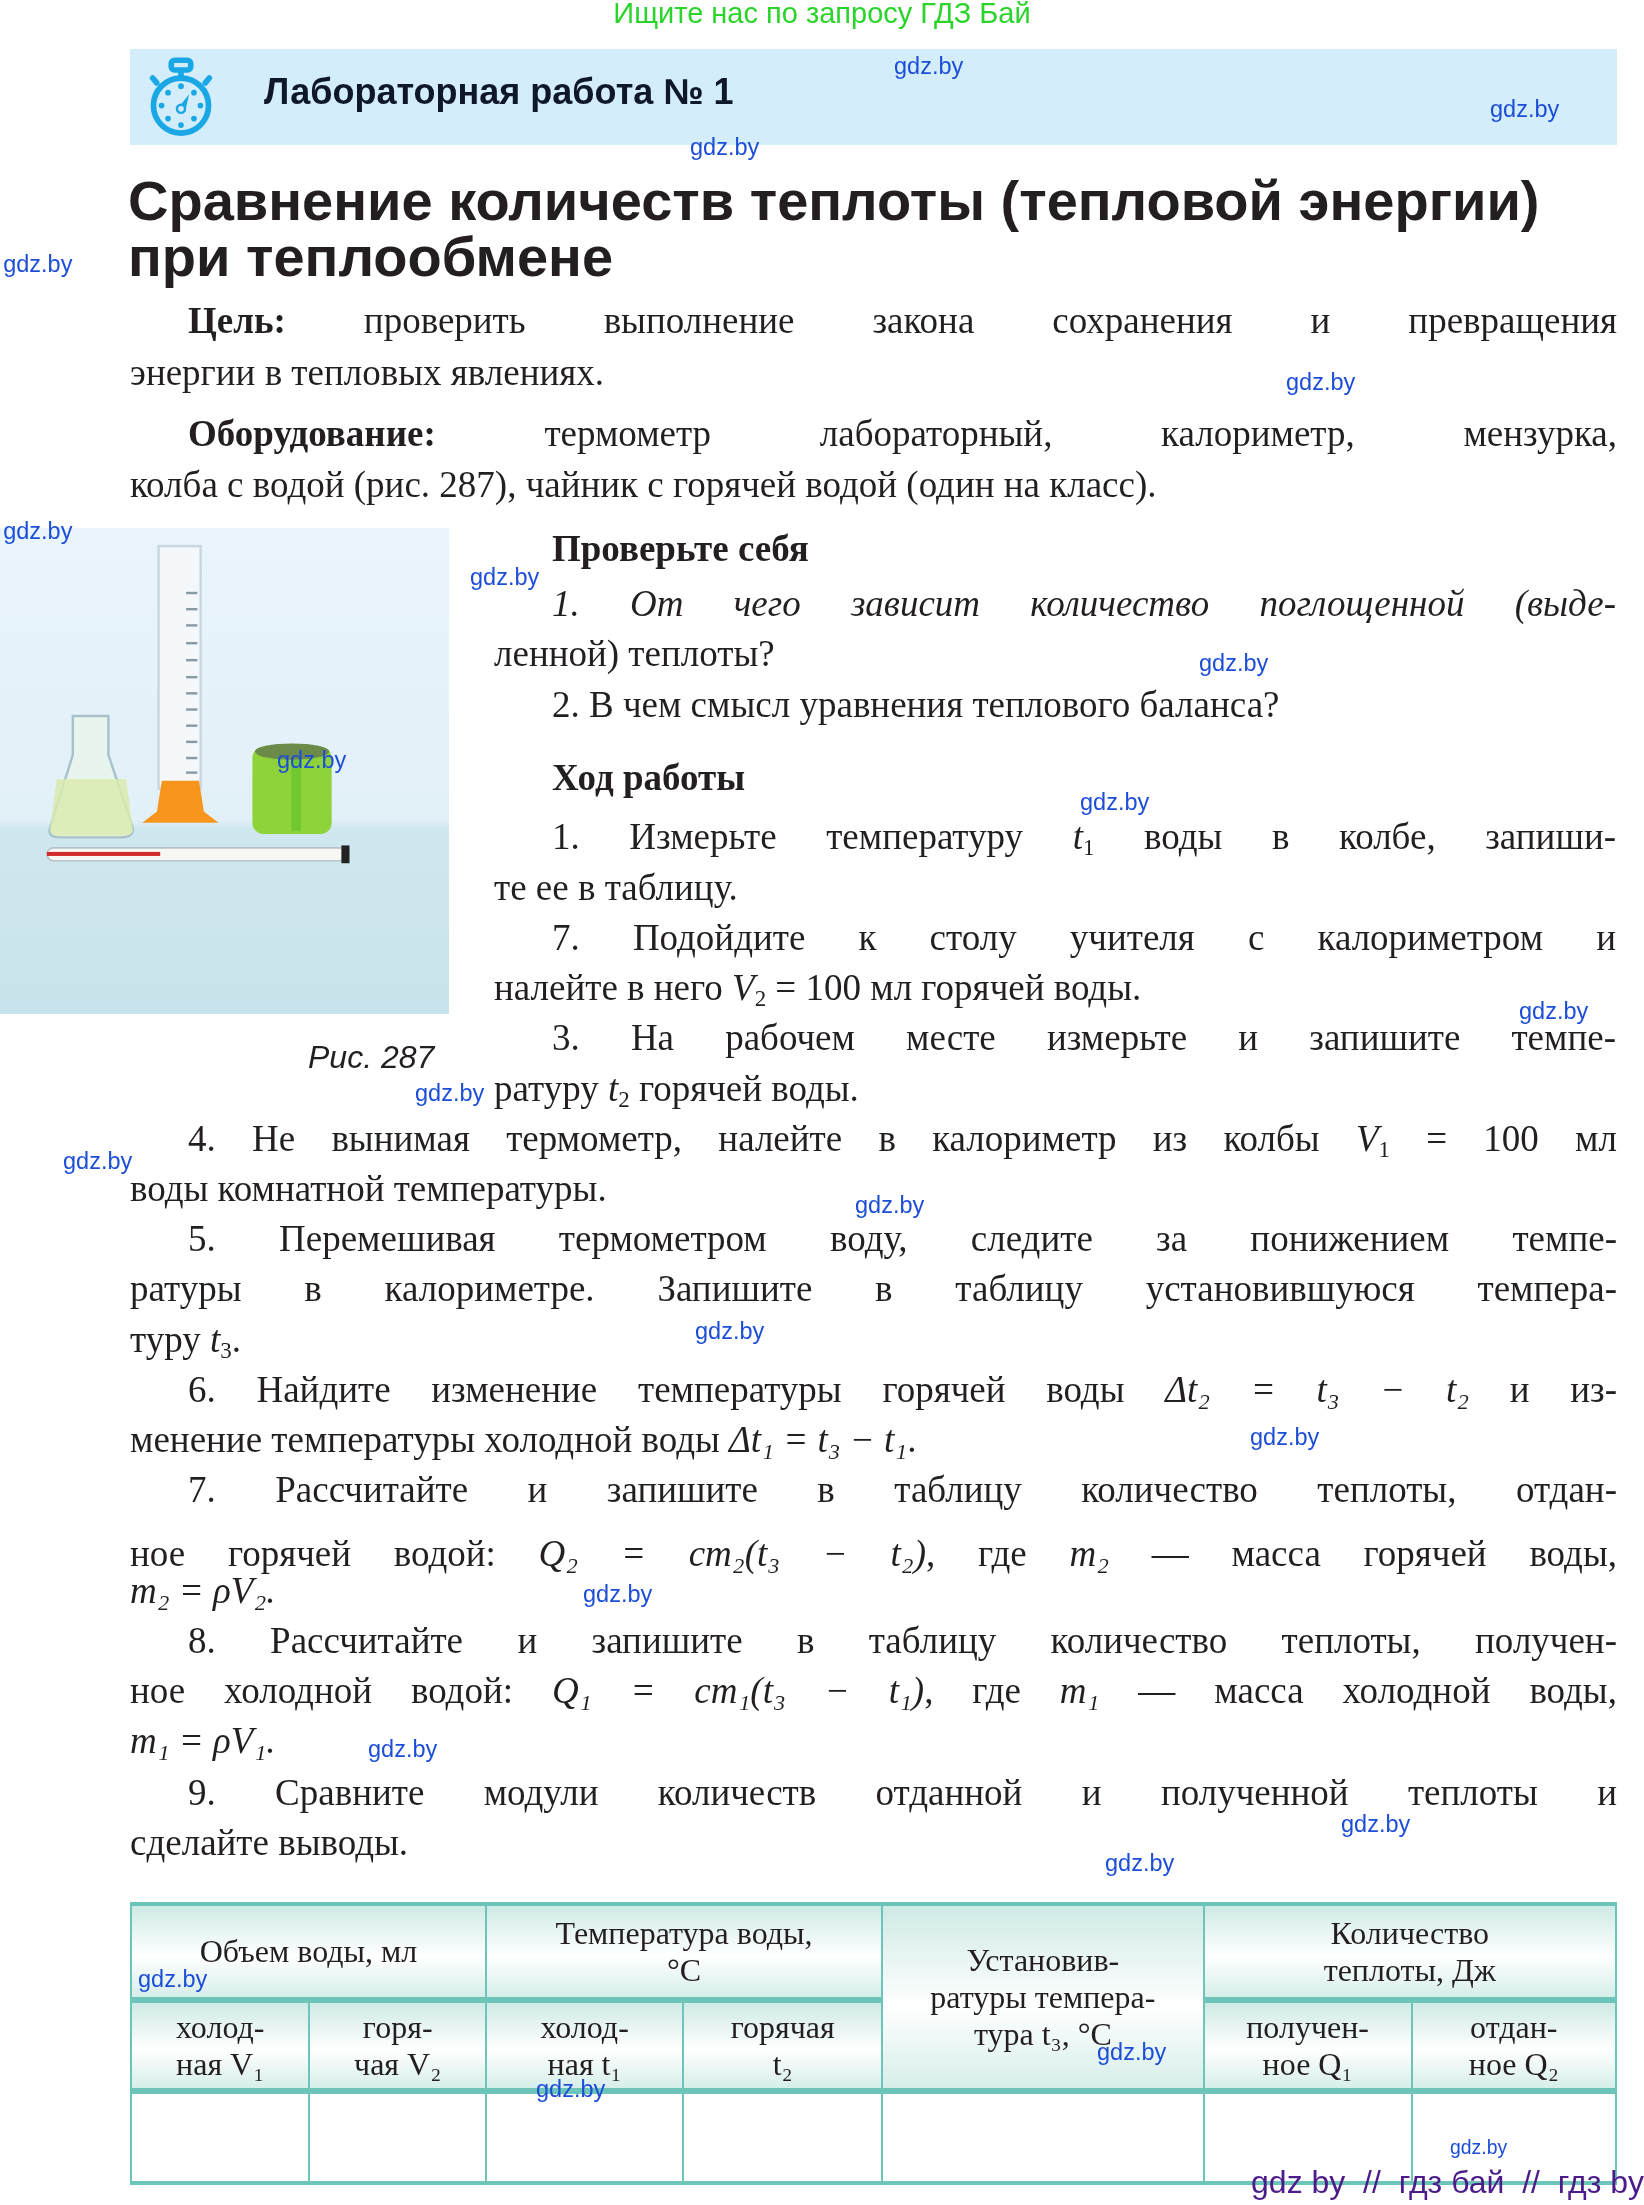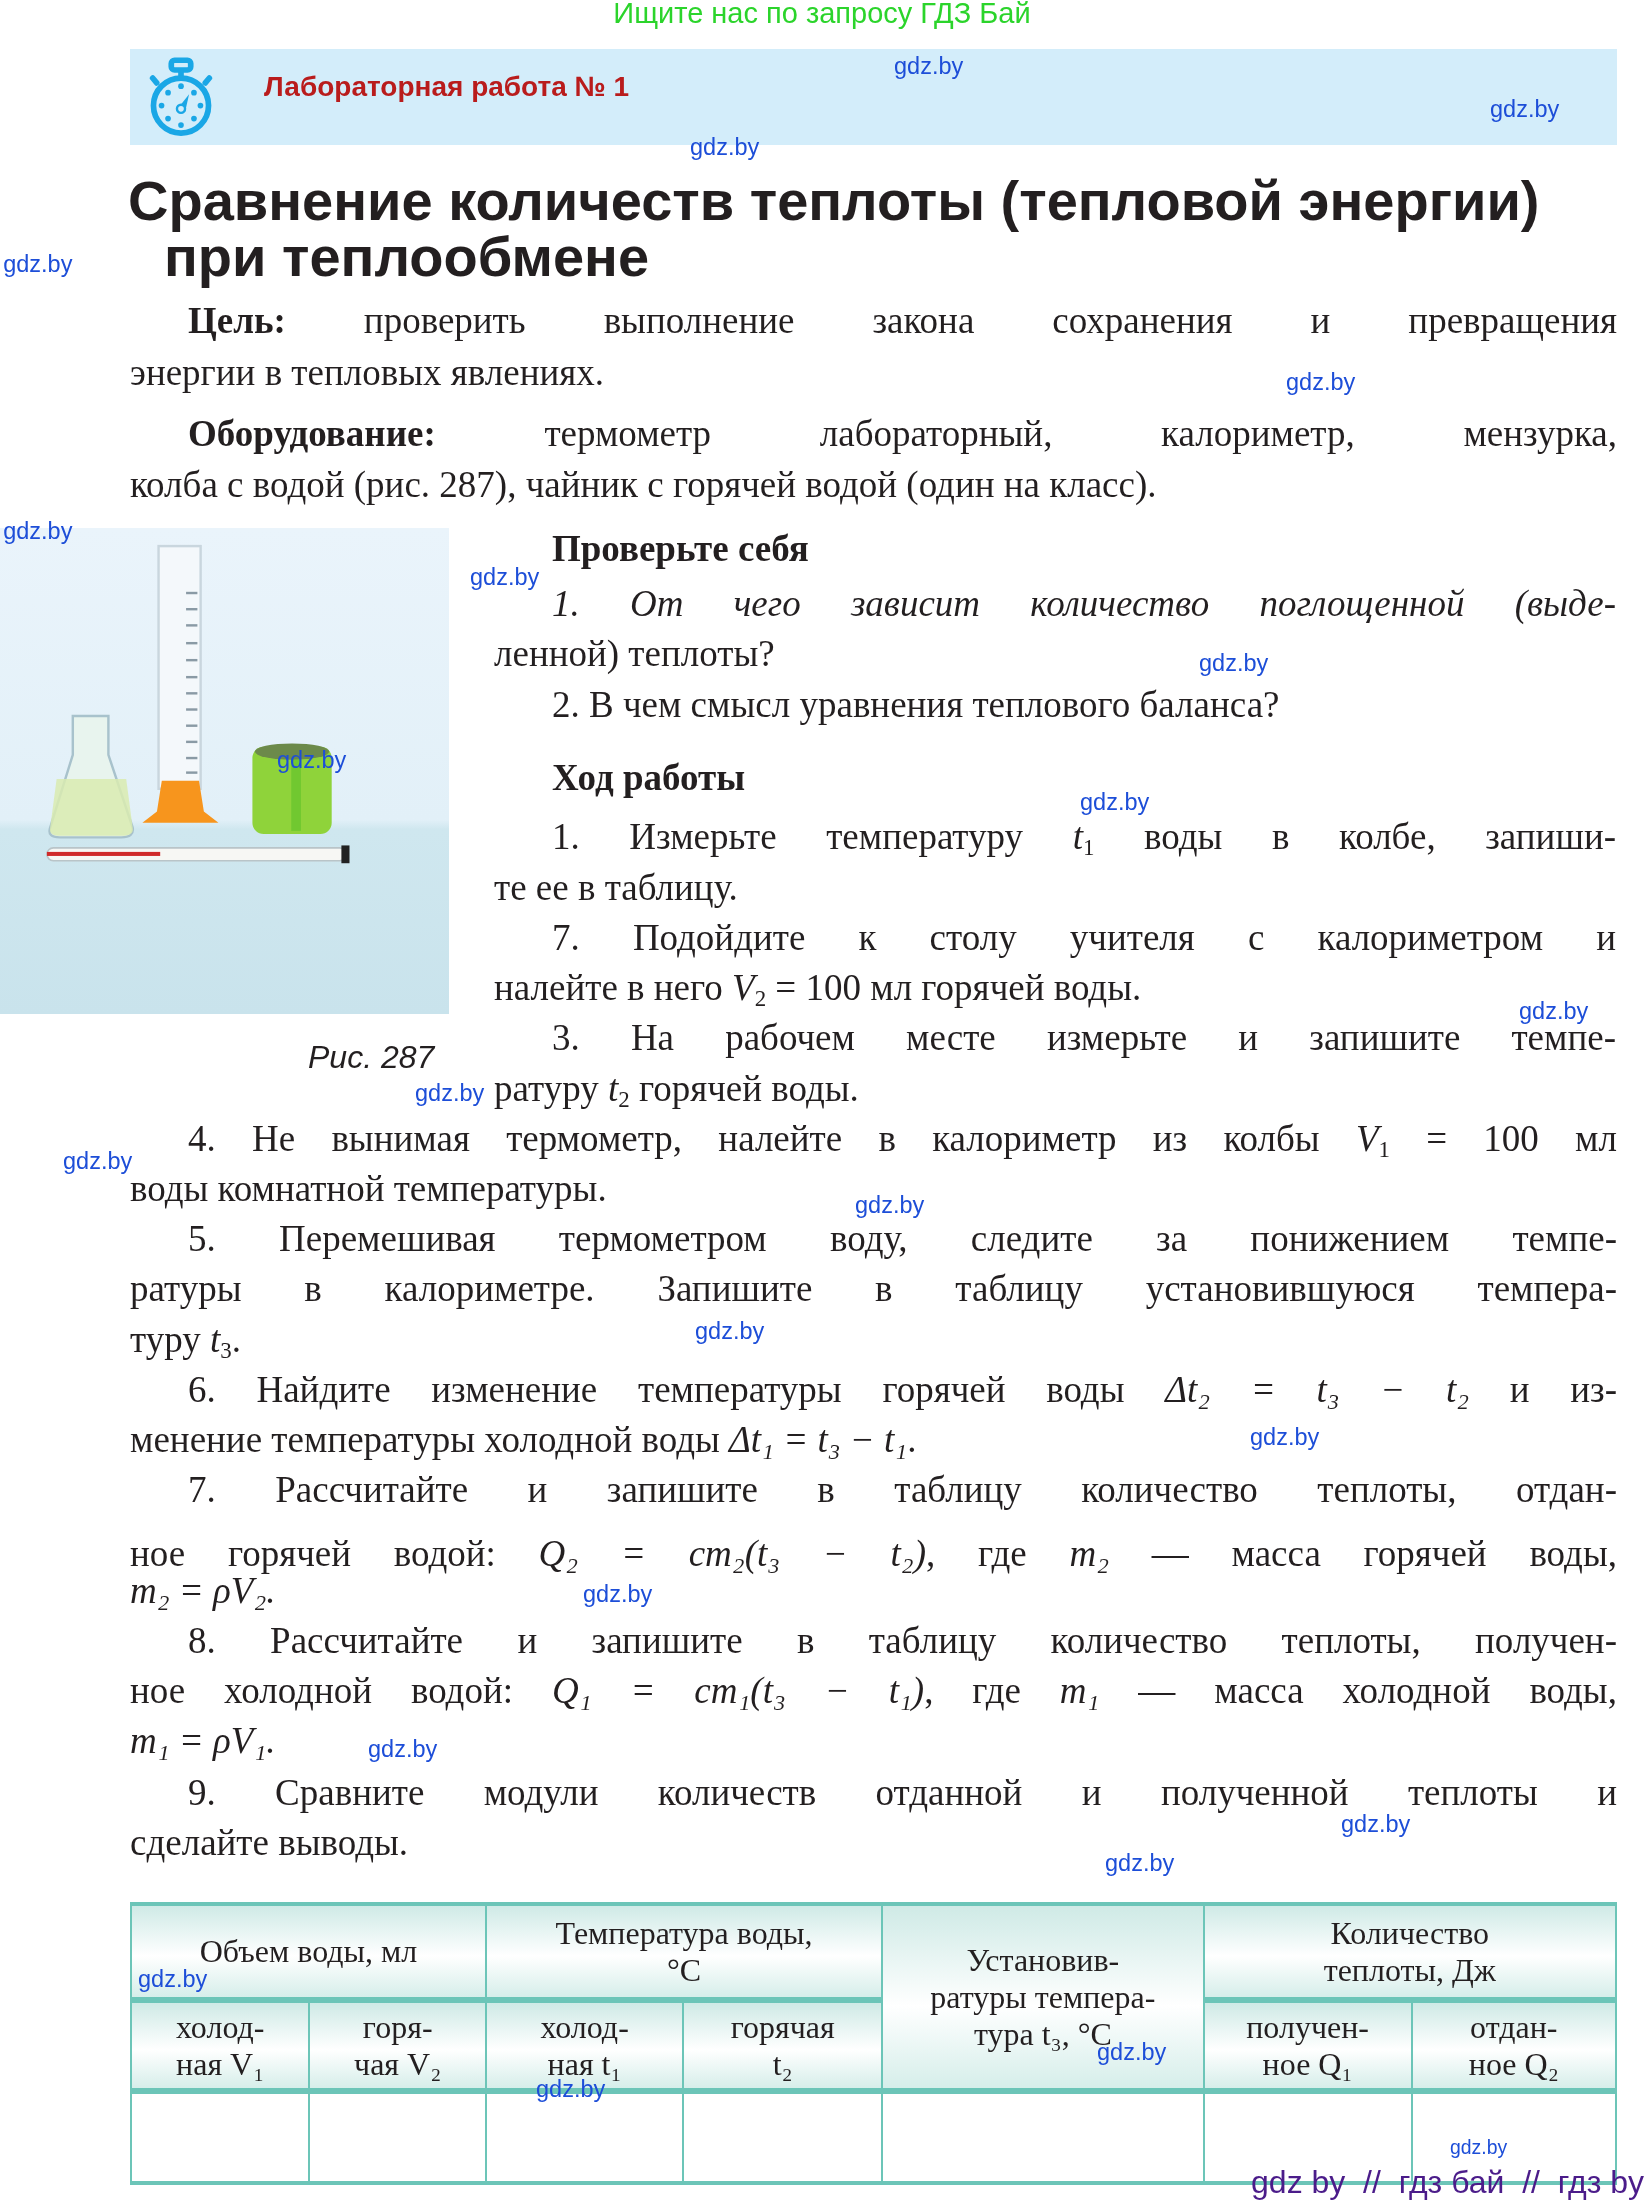--- a/index.html
+++ b/index.html
@@ -4,21 +4,21 @@
 <style>
   html, body { margin:0; padding:0; background:#ffffff; }
   body { width:1644px; height:2205px; position:relative; overflow:hidden;
          font-family:"Liberation Serif","DejaVu Serif",serif; color:#231f20; }
   .abs { position:absolute; }
   .top-banner { left:0; top:0; width:1644px; text-align:center; top:-3.2px;
                 font-family:"Liberation Sans",sans-serif; font-size:29px; color:#2bd42b; }
   .wm { font-family:Liberation Sans, sans-serif; font-size:23.5px; color:#1d4ed8; white-space:nowrap; }
   .header-band { left:130px; top:49px; width:1487px; height:96px; background:#d3edfa; }
   .header-title { left:264px; top:71px; font-family:"Liberation Sans",sans-serif; font-weight:bold;
-                  font-size:28px; color:#b91c1c; white-space:nowrap; }
+                  font-size:36px; color:#0f172a; white-space:nowrap; }
   .stopwatch { left:146px; top:57px; width:70px; height:81px; }
   .h1 { left:128px; font-family:"Liberation Sans",sans-serif; font-weight:bold; font-size:56px;
         line-height:57px; white-space:nowrap; }
   .line { position:absolute; font-size:37px; line-height:51px; white-space:nowrap; }
   .just { text-align:justify; text-align-last:justify; }
   b.lbl { font-weight:bold; }
   i { font-style:italic; }
   sub { font-size:0.62em; vertical-align:-0.28em; line-height:0; }
   .photo { left:0; top:528px; width:449px; height:486px; overflow:hidden;
            background:linear-gradient(180deg,#eaf4fb 0%,#e2f0f8 60%,#cfe7ef 62%,#c9e3ec 100%); }
@@ -58,21 +58,21 @@
       <circle cx="59" cy="44" r="3.5"></circle>
     <circle cx="27" cy="76" r="3.5"></circle>
       <circle cx="59" cy="76" r="3.5"></circle>
     <path d="M37 66 L53 46 L48 68 Z"></path>
   </g>
   <circle cx="43" cy="64" r="5" fill="#d3edfa" stroke="#1aa7e6" stroke-width="3"></circle>
 </svg>
 <div class="abs header-title">Лабораторная работа № 1</div>
 
 <div class="abs h1" style="top:172px;">Сравнение количеств теплоты (тепловой энергии)</div>
-<div class="abs h1" style="top:228px;margin-left:36px;">при теплообмене</div>
+<div class="abs h1" style="top:228px;">при теплообмене</div>
 
 <div class="line just" style="left:188px; top:295px; width:1429px;">
   <b class="lbl">Цель:</b>
   <span>проверить выполнение закона сохранения и превращения</span>
 </div>
 <div class="line" style="left:130px; top:347px;">энергии в тепловых явлениях.</div>
 
 <div class="line just" style="left:188px; top:408px; width:1429px;">
   <b class="lbl">Оборудование:</b>
   <span>термометр лабораторный, калориметр, мензурка,</span>

